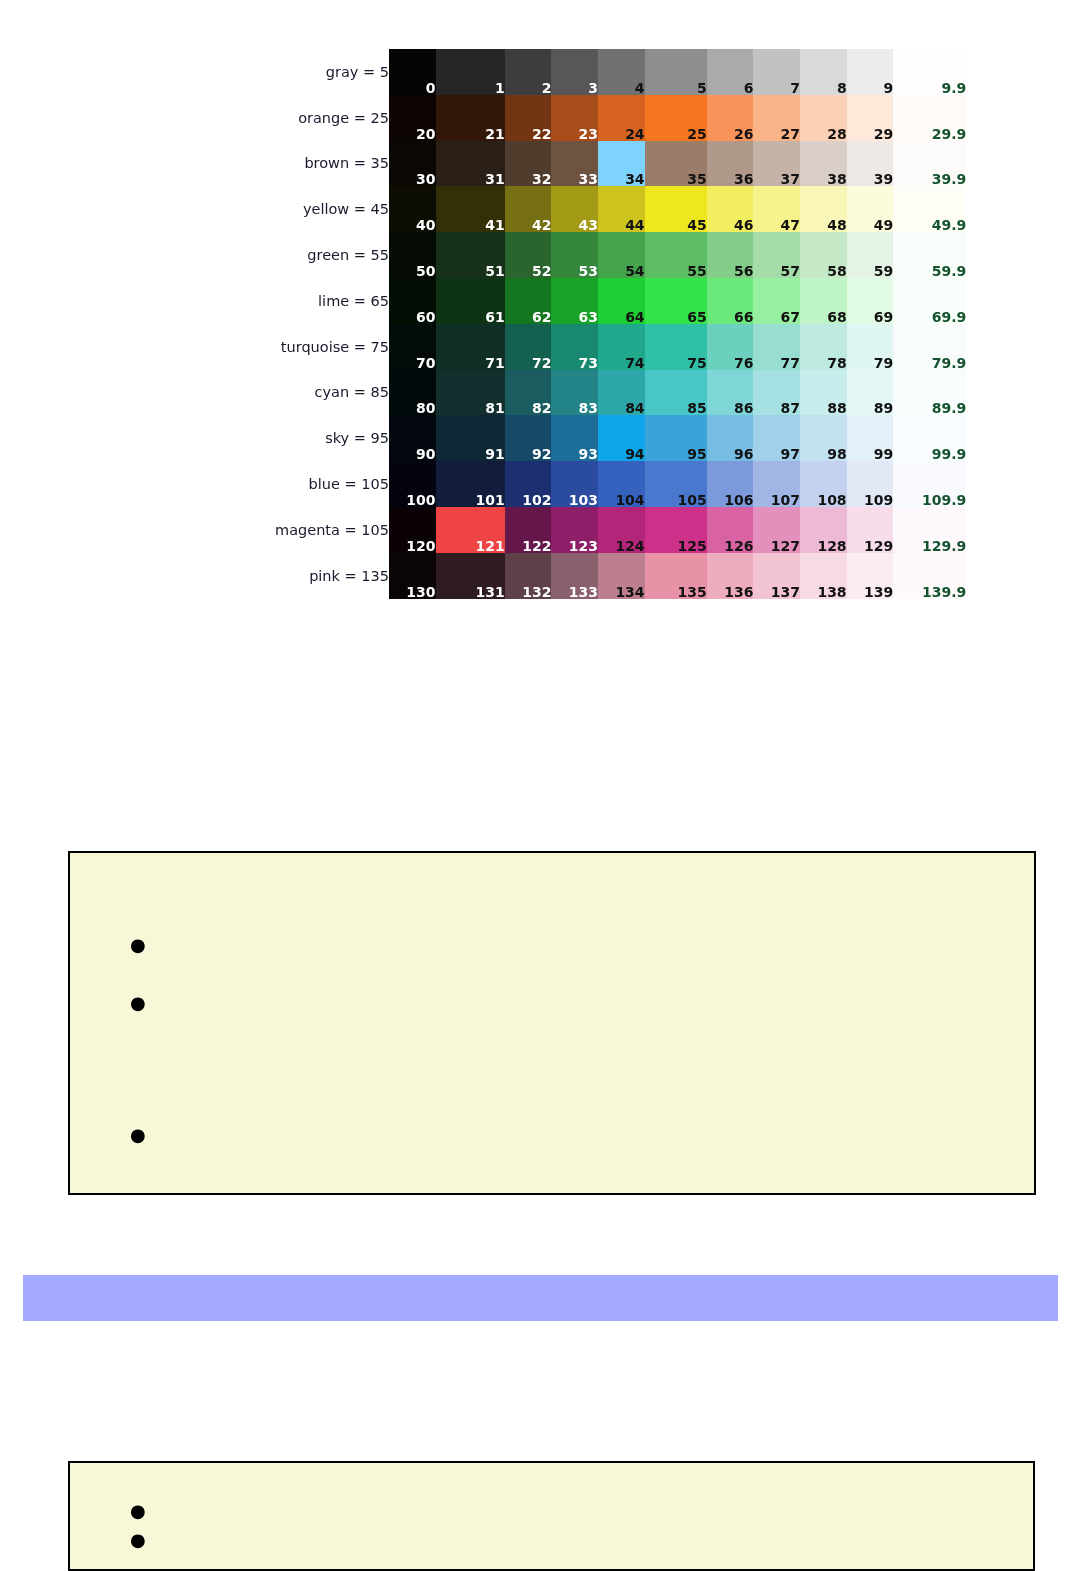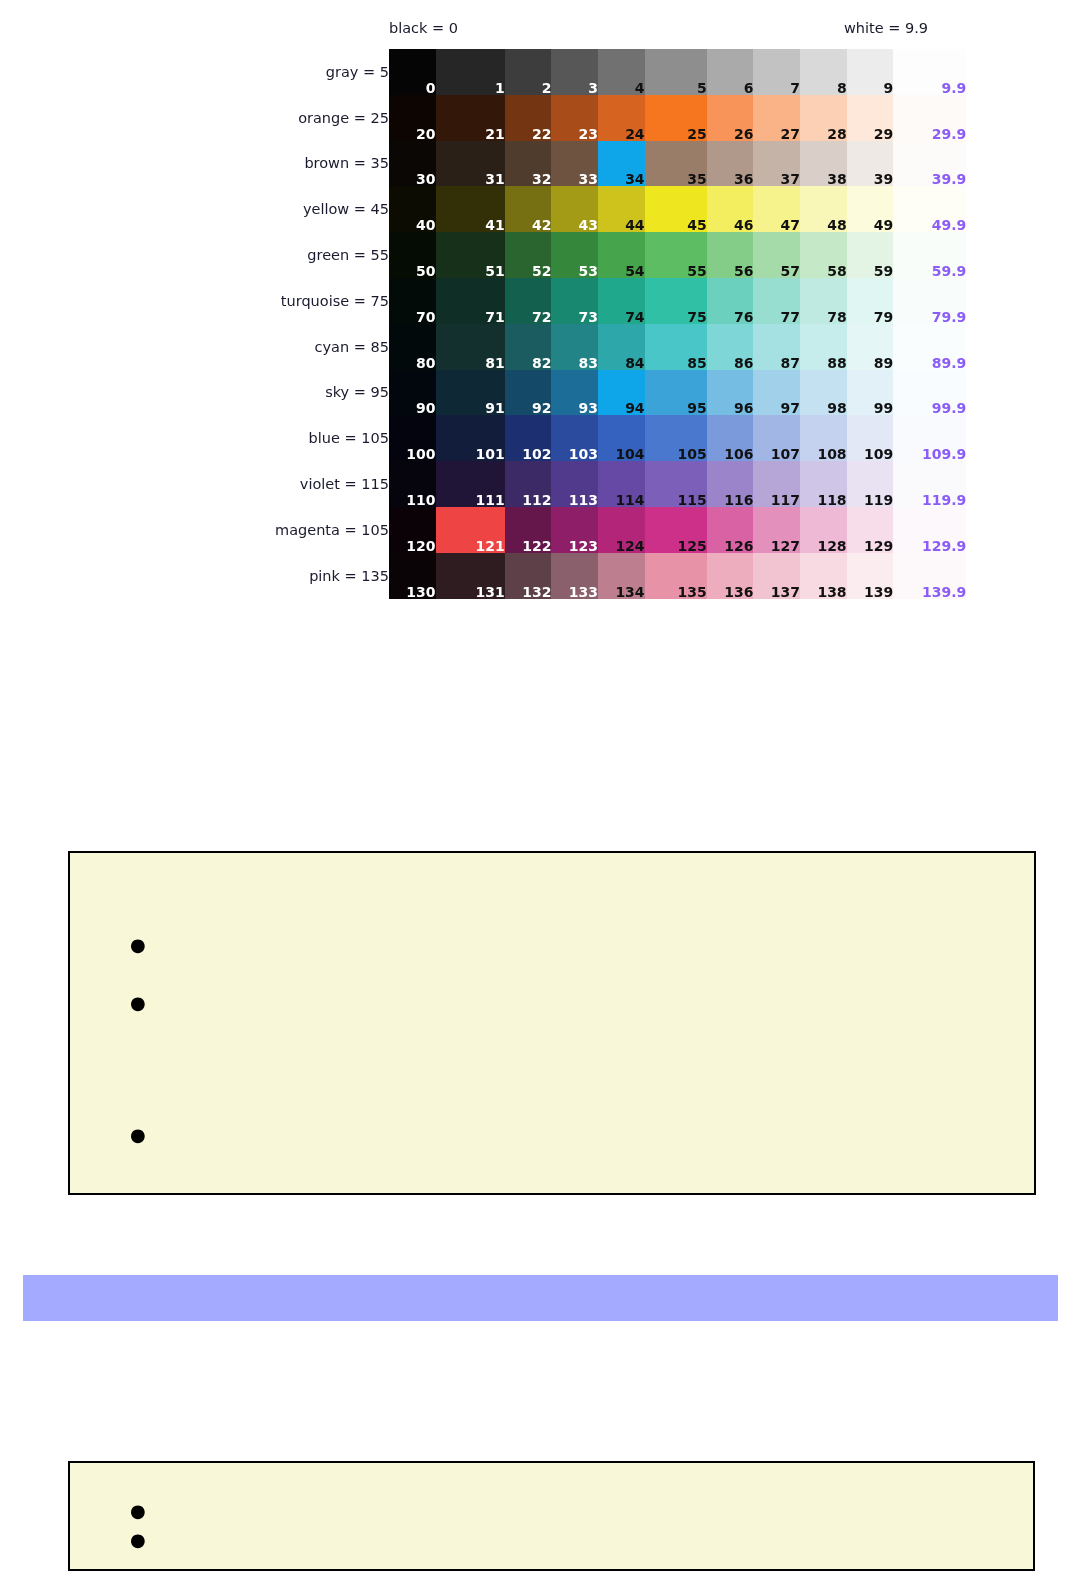--- a/index.html
+++ b/index.html
@@ -98,21 +98,21 @@
   td.tail {
     width: 73px;
     height: 45.8px;
     text-align: right;
     vertical-align: bottom;
     padding: 0 4px 5px 0;
     box-sizing: border-box;
     font-size: 14px;
     font-weight: bold;
     line-height: 1;
-    color: #8b5cf6;
+    color: #14532d;
   }
 
   
   .note-box {
     position: absolute;
     background: #f8f8d8;
     border: 2px solid #000000;
     box-sizing: border-box;
   }
   #note-box-1 {
@@ -164,24 +164,20 @@
     width: 1035px;
     height: 46px;
     background: #a3aaff;
   }
 </style>
 </head>
 <body>
 
 <div id="chart-block">
 
-  <div class="chart-header">
-    <span class="hdr-left">black = 0</span>
-    <span class="hdr-right">white = 9.9</span>
-  </div>
 
   <div class="chart-body">
     <table class="swatch-table">
       <tbody id="swatch-tbody">
           <tr>
             <th class="row-label">gray = 5</th>
             <td class="swatch lt" style="background: rgb(5, 5, 5);">0</td>
             <td class="swatch lt" style="background: rgb(38, 38, 38);">1</td>
             <td class="swatch lt" style="background: rgb(61, 61, 61);">2</td>
             <td class="swatch lt" style="background: rgb(87, 87, 87);">3</td>
@@ -206,21 +202,21 @@
             <td class="swatch dk" style="background: rgb(252, 208, 180);">28</td>
             <td class="swatch dk" style="background: rgb(253, 232, 218);">29</td>
             <td class="tail" style="background: rgb(254, 250, 247);">29.9</td>
           </tr>
           <tr>
             <th class="row-label">brown = 35</th>
             <td class="swatch lt" style="background: rgb(10, 7, 5);">30</td>
             <td class="swatch lt" style="background: rgb(43, 32, 24);">31</td>
             <td class="swatch lt" style="background: rgb(79, 60, 45);">32</td>
             <td class="swatch lt" style="background: rgb(109, 83, 64);">33</td>
-            <td class="swatch dk" style="background: #0ea5e9;">34</td>
+            <td class="swatch dk" style="background: #7dd3fc;">34</td>
             <td class="swatch dk" style="background: rgb(154, 125, 105);">35</td>
             <td class="swatch dk" style="background: rgb(176, 152, 138);">36</td>
             <td class="swatch dk" style="background: rgb(197, 179, 168);">37</td>
             <td class="swatch dk" style="background: rgb(218, 206, 200);">38</td>
             <td class="swatch dk" style="background: rgb(239, 233, 230);">39</td>
             <td class="tail" style="background: rgb(252, 251, 250);">39.9</td>
           </tr>
           <tr>
             <th class="row-label">yellow = 45</th>
             <td class="swatch lt" style="background: rgb(13, 12, 2);">40</td>
@@ -243,20 +239,34 @@
             <td class="swatch lt" style="background: rgb(53, 136, 59);">53</td>
             <td class="swatch dk" style="background: rgb(70, 164, 76);">54</td>
             <td class="swatch dk" style="background: rgb(93, 189, 98);">55</td>
             <td class="swatch dk" style="background: rgb(132, 205, 136);">56</td>
             <td class="swatch dk" style="background: rgb(165, 219, 168);">57</td>
             <td class="swatch dk" style="background: rgb(197, 232, 199);">58</td>
             <td class="swatch dk" style="background: rgb(227, 244, 228);">59</td>
             <td class="tail" style="background: rgb(249, 253, 249);">59.9</td>
           </tr>
           <tr>
+            <th class="row-label">lime = 65</th>
+            <td class="swatch lt" style="background: rgb(2, 13, 3);">60</td>
+            <td class="swatch lt" style="background: rgb(13, 51, 19);">61</td>
+            <td class="swatch lt" style="background: rgb(20, 118, 31);">62</td>
+            <td class="swatch lt" style="background: rgb(23, 163, 40);">63</td>
+            <td class="swatch dk" style="background: rgb(31, 205, 52);">64</td>
+            <td class="swatch dk" style="background: rgb(52, 227, 74);">65</td>
+            <td class="swatch dk" style="background: rgb(107, 234, 123);">66</td>
+            <td class="swatch dk" style="background: rgb(151, 240, 162);">67</td>
+            <td class="swatch dk" style="background: rgb(191, 245, 198);">68</td>
+            <td class="swatch dk" style="background: rgb(224, 250, 227);">69</td>
+            <td class="tail" style="background: rgb(248, 254, 249);">69.9</td>
+          </tr>
+          <tr>
             <th class="row-label">turquoise = 75</th>
             <td class="swatch lt" style="background: rgb(2, 11, 8);">70</td>
             <td class="swatch lt" style="background: rgb(15, 46, 37);">71</td>
             <td class="swatch lt" style="background: rgb(20, 96, 78);">72</td>
             <td class="swatch lt" style="background: rgb(25, 136, 113);">73</td>
             <td class="swatch dk" style="background: rgb(31, 168, 140);">74</td>
             <td class="swatch dk" style="background: rgb(47, 192, 165);">75</td>
             <td class="swatch dk" style="background: rgb(107, 208, 189);">76</td>
             <td class="swatch dk" style="background: rgb(151, 221, 208);">77</td>
             <td class="swatch dk" style="background: rgb(191, 234, 226);">78</td>
@@ -299,34 +309,20 @@
             <td class="swatch lt" style="background: rgb(42, 75, 158);">103</td>
             <td class="swatch dk" style="background: rgb(52, 98, 190);">104</td>
             <td class="swatch dk" style="background: rgb(74, 120, 206); padding-left: 33px;">105</td>
             <td class="swatch dk" style="background: rgb(123, 154, 219);">106</td>
             <td class="swatch dk" style="background: rgb(162, 182, 229);">107</td>
             <td class="swatch dk" style="background: rgb(197, 210, 239);">108</td>
             <td class="swatch dk" style="background: rgb(227, 232, 247);">109</td>
             <td class="tail" style="background: rgb(248, 250, 253);">109.9</td>
           </tr>
           <tr>
-            <th class="row-label">violet = 115</th>
-            <td class="swatch lt" style="background: rgb(6, 4, 12);">110</td>
-            <td class="swatch lt" style="background: rgb(32, 21, 55);">111</td>
-            <td class="swatch lt" style="background: rgb(60, 42, 103);">112</td>
-            <td class="swatch lt" style="background: rgb(81, 58, 139);">113</td>
-            <td class="swatch dk" style="background: rgb(101, 73, 165);">114</td>
-            <td class="swatch dk" style="background: rgb(124, 95, 184);">115</td>
-            <td class="swatch dk" style="background: rgb(155, 132, 201);">116</td>
-            <td class="swatch dk" style="background: rgb(182, 165, 215);">117</td>
-            <td class="swatch dk" style="background: rgb(207, 197, 230);">118</td>
-            <td class="swatch dk" style="background: rgb(232, 226, 243);">119</td>
-            <td class="tail" style="background: rgb(250, 250, 253);">119.9</td>
-          </tr>
-          <tr>
             <th class="row-label">magenta = 105</th>
             <td class="swatch lt" style="background: rgb(10, 2, 6);">120</td>
             <td class="swatch lt" style="background: #ef4444; padding-left: 40px;">121</td>
             <td class="swatch lt" style="background: rgb(101, 22, 75);">122</td>
             <td class="swatch lt" style="background: rgb(142, 30, 103);">123</td>
             <td class="swatch dk" style="background: rgb(179, 37, 121);">124</td>
             <td class="swatch dk" style="background: rgb(204, 48, 136);">125</td>
             <td class="swatch dk" style="background: rgb(217, 98, 164);">126</td>
             <td class="swatch dk" style="background: rgb(228, 144, 189);">127</td>
             <td class="swatch dk" style="background: rgb(238, 185, 212);">128</td>

